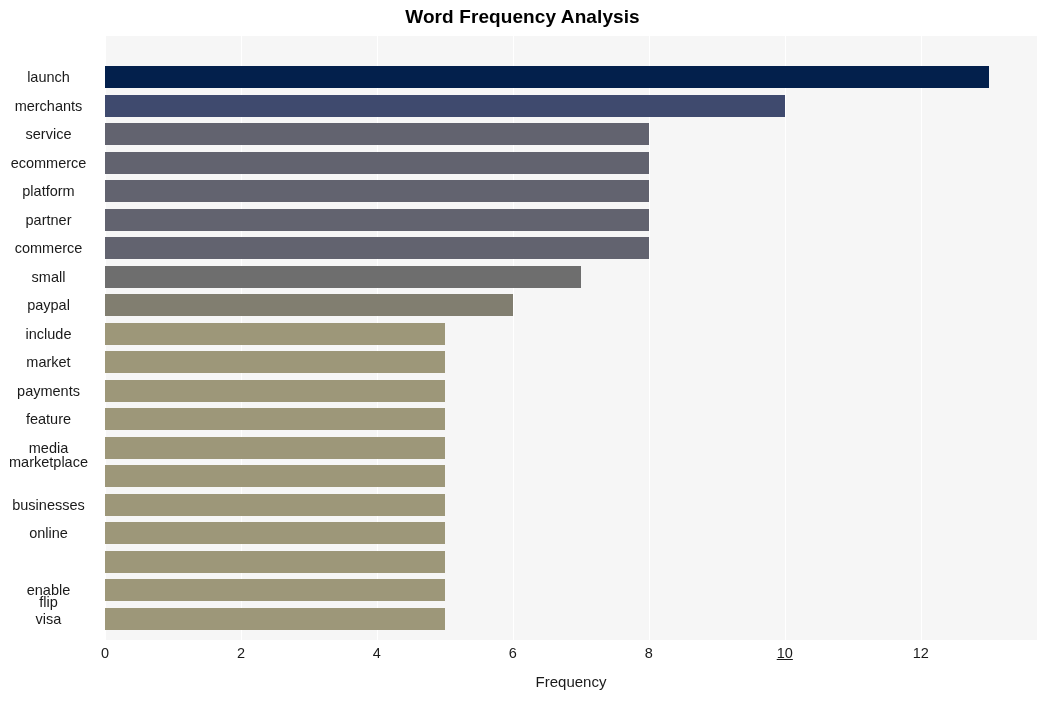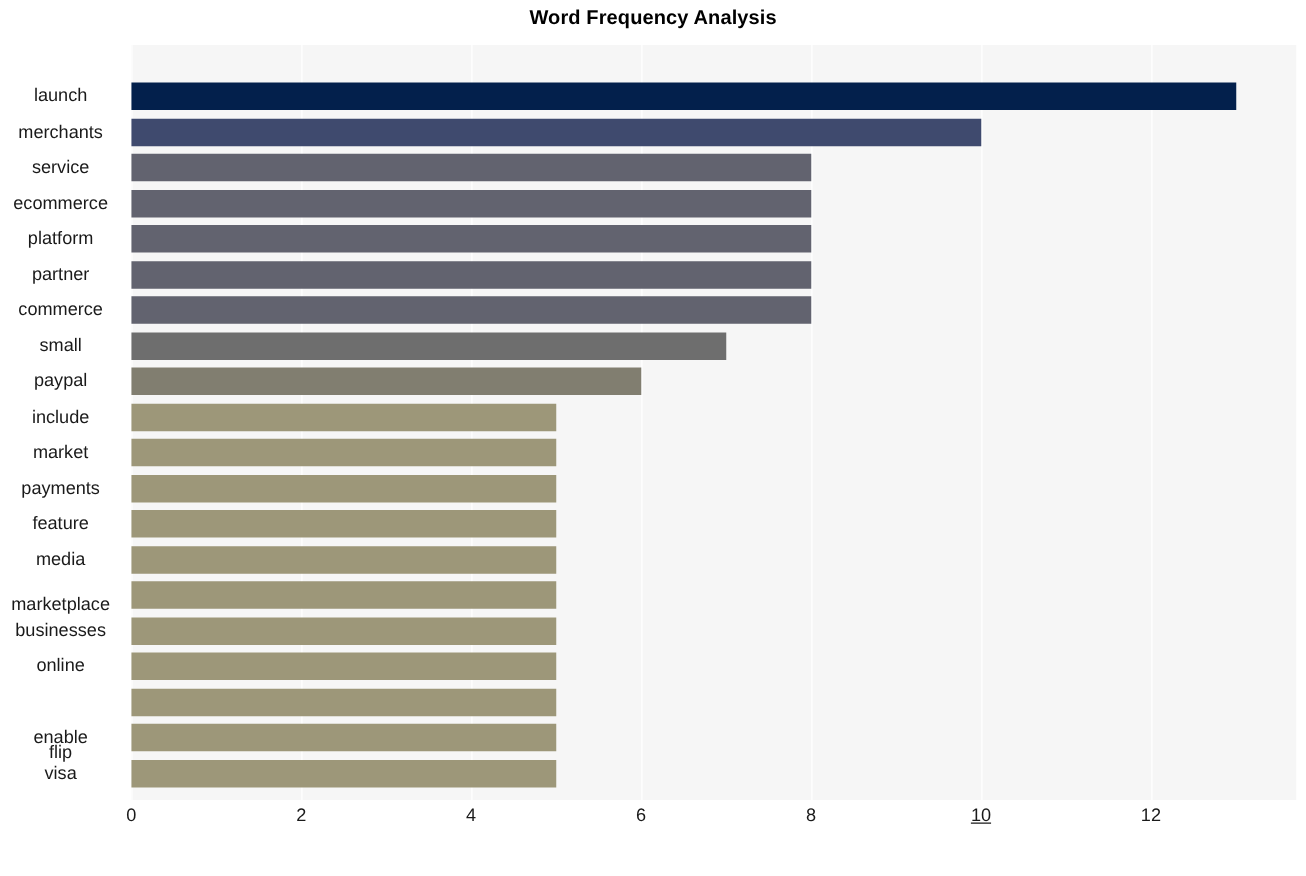--- a/index.html
+++ b/index.html
@@ -23,21 +23,21 @@
     background: #ffffff;
   }
 
   
   #chart-title {
     position: absolute;
     left: 0;
     top: 6px;
     width: 1045px;
     text-align: center;
-    font-size: 16px;
+    font-size: 19px;
     font-weight: bold;
     color: #000000;
     letter-spacing: 0.1px;
   }
 
   
   #plot-area {
     position: absolute;
     left: 105px;
     top: 36px;
@@ -199,32 +199,33 @@
       <div class="ylabel" style="top: 141px;">platform</div>
       <div class="ylabel" style="top: 169.5px;">partner</div>
       <div class="ylabel" style="top: 198px;">commerce</div>
       <div class="ylabel" style="top: 226.5px;">small</div>
       <div class="ylabel" style="top: 255px;">paypal</div>
       <div class="ylabel" style="top: 283.5px;">include</div>
       <div class="ylabel" style="top: 312px;">market</div>
       <div class="ylabel" style="top: 340.5px;">payments</div>
       <div class="ylabel" style="top: 369px;">feature</div>
       <div class="ylabel" style="top: 397.5px;">media</div>
-      <div class="ylabel" style="top: 434px;">marketplace</div>
+      <div class="ylabel" style="top: 412px;">marketplace</div>
       <div class="ylabel" style="top: 454.5px;">businesses</div>
       <div class="ylabel" style="top: 483px;">online</div>
       <div class="ylabel" style="top: 536px; margin-top: 16px;">flip</div>
       <div class="ylabel" style="top: 540px;">enable</div>
       <div class="ylabel" style="top: 568.5px;">visa</div>
     </div>
 
   <div id="xticks">
       <div class="xtick" style="left: 105px;">0</div>
       <div class="xtick" style="left: 240.959px;">2</div>
       <div class="xtick" style="left: 376.918px;">4</div>
       <div class="xtick" style="left: 512.877px;">6</div>
       <div class="xtick" style="left: 648.837px;">8</div>
       <div class="xtick" style="left: 784.796px; text-decoration: underline;">10</div>
       <div class="xtick" style="left: 920.755px;">12</div>
     </div>
 
+  <div id="xaxis-label">Frequency</div>
 
 </div>
 
 </body></html>

